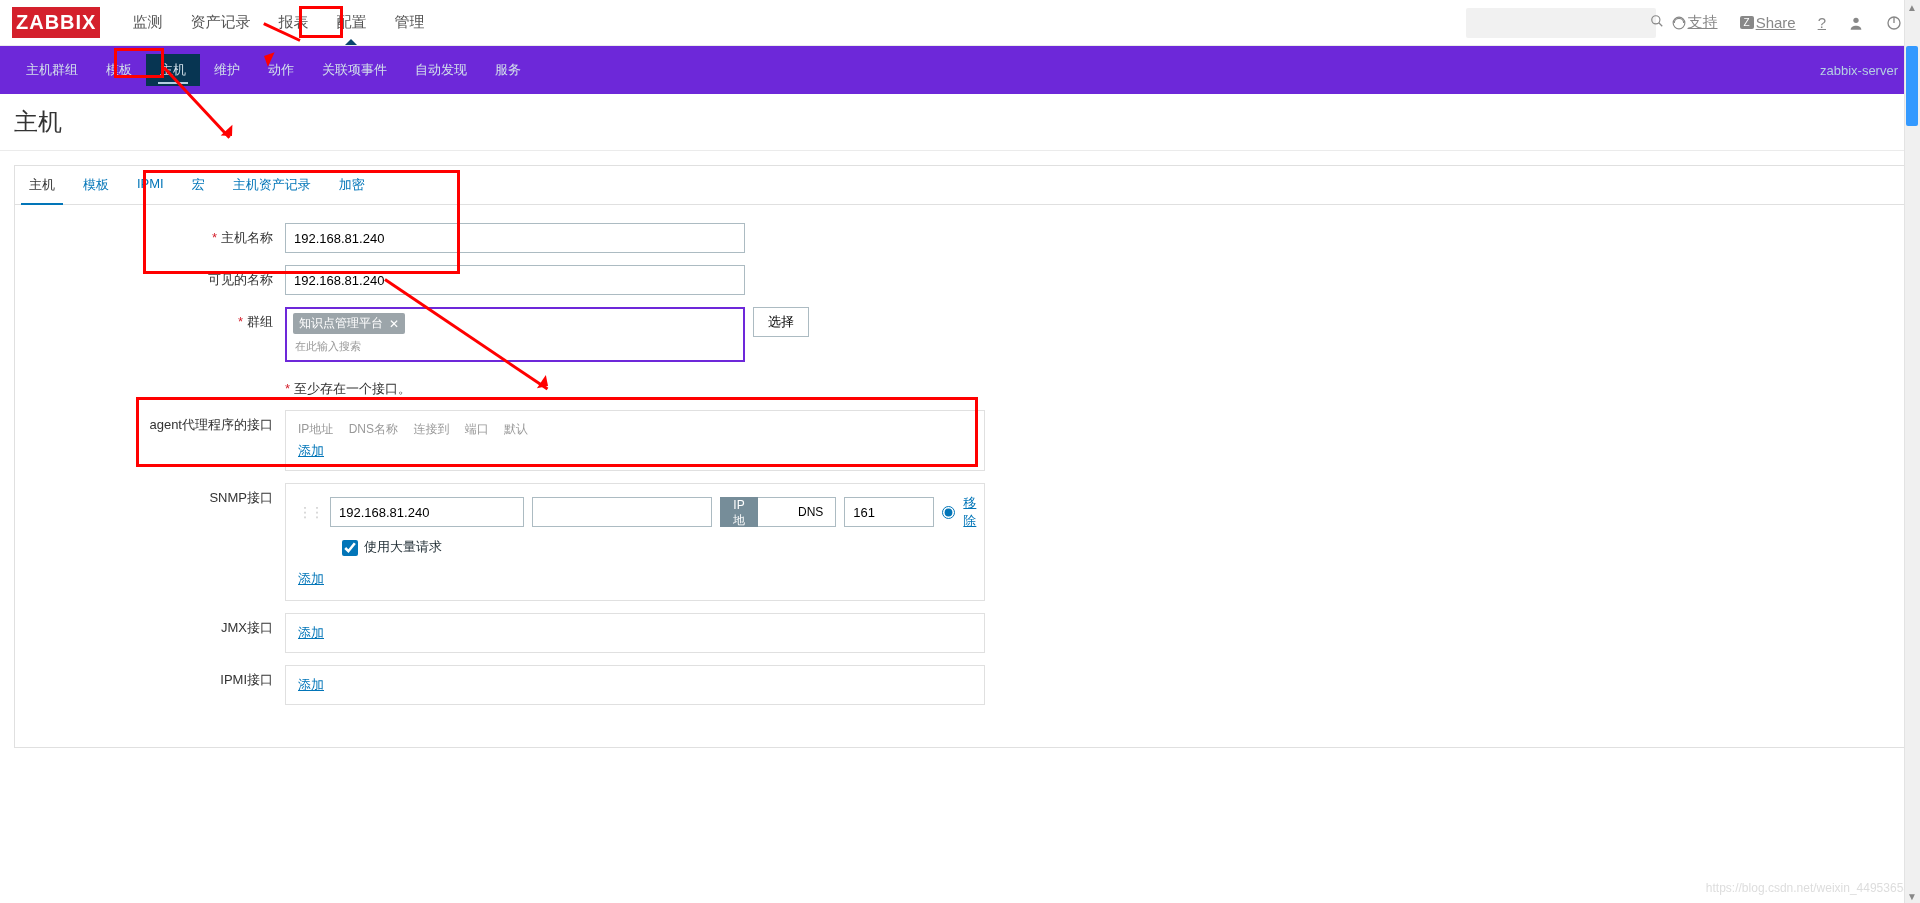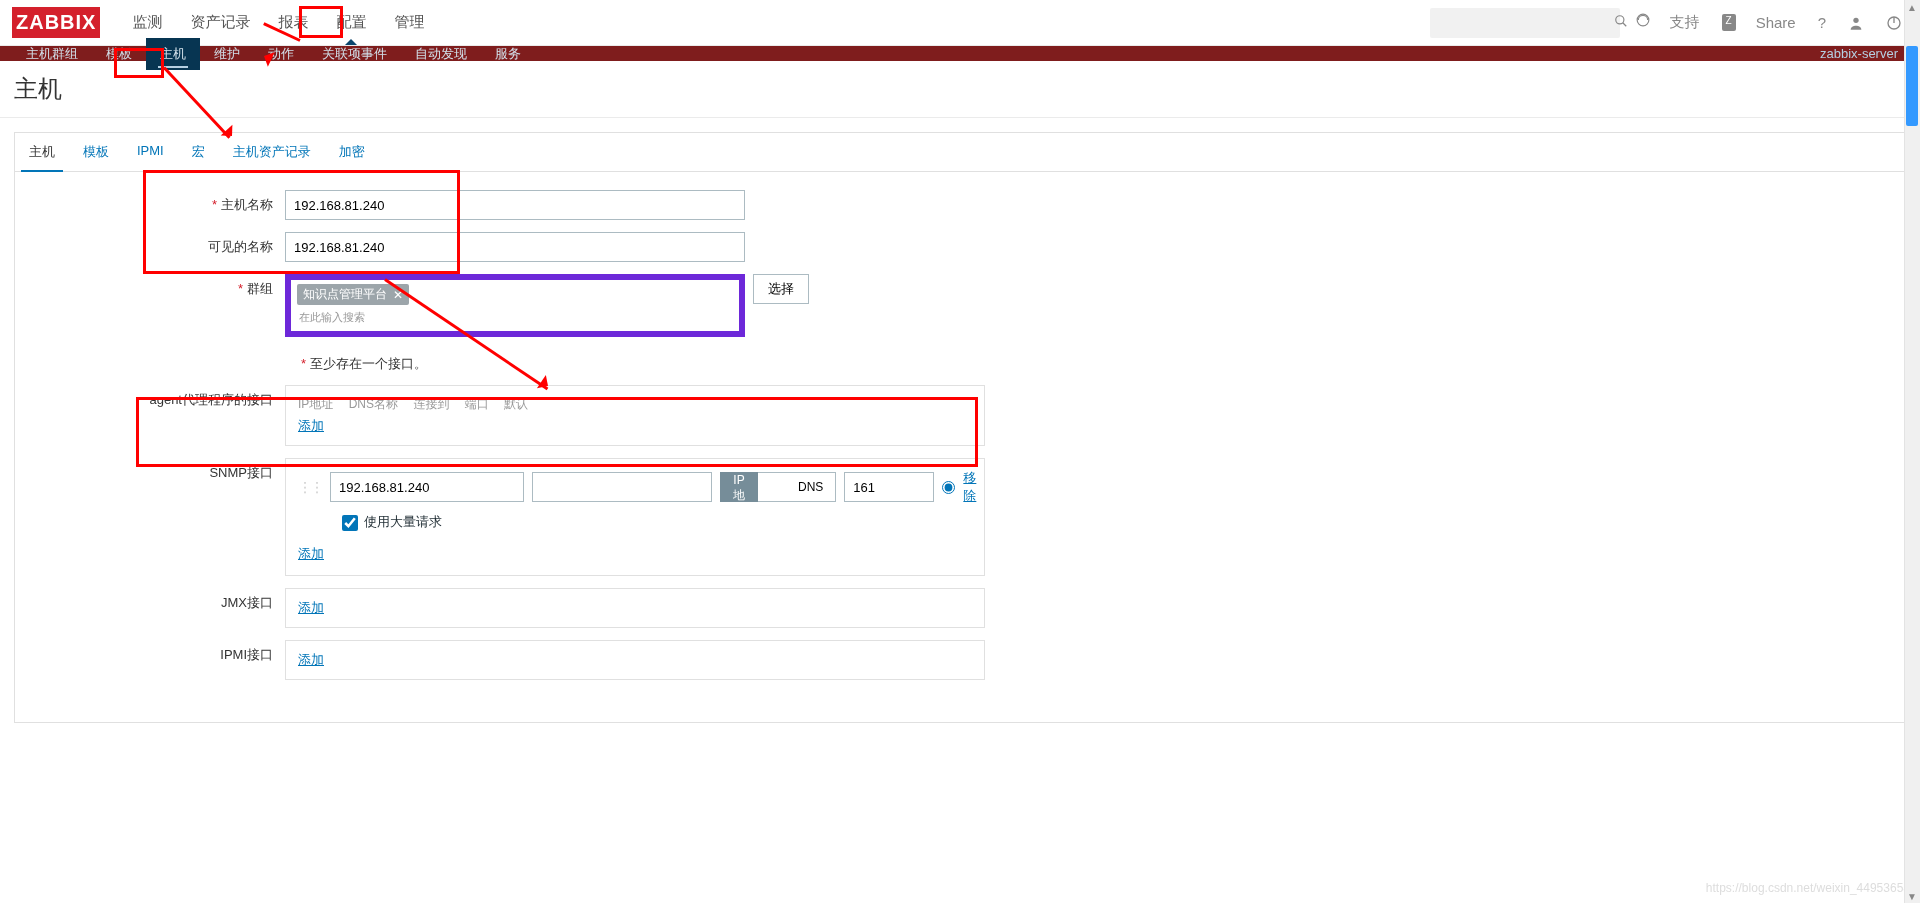--- a/index.html
+++ b/index.html
@@ -6,48 +6,48 @@
 body { font-family: Arial, "Microsoft YaHei", sans-serif; font-size: 13px; color: #1f2c33; background: #fff; }
 
 .topbar { display: flex; align-items: center; height: 46px; border-bottom: 1px solid #ebebeb; padding: 0 12px; }
 .logo { background: #d4202c; color: #fff; font-weight: bold; font-size: 20px; padding: 4px 4px; letter-spacing: 1px; margin-right: 18px; }
 .topnav { display: flex; }
 .topnav-item { padding: 12px 14px; font-size: 15px; color: #555; cursor: pointer; position: relative; font-family: Liberation Serif, serif; }
 .topnav-item.active::after { content: ''; position: absolute; bottom: -1px; left: 50%; transform: translateX(-50%); border: 6px solid transparent; border-bottom-color: #0a466e; }
 .topnav-right { margin-left: auto; display: flex; align-items: center; gap: 10px; }
 .search-box { display: flex; align-items: center; background: #f1f1f1; height: 30px; width: 190px; padding: 0 8px; border-radius: 2px; }
 .search-box input { flex: 1; border: none; background: transparent; outline: none; font-size: 13px; }
-.icon-btn { color: #888; cursor: pointer; padding: 4px 6px; font-size: 15px; display: flex; gap: 20px; }
+.icon-btn { color: #888; cursor: pointer; padding: 4px 6px; font-size: 15px; display: flex; align-items: center; gap: 2px; text-decoration: underline; }
 .share-badge { background: #888; color: #fff; font-size: 10px; padding: 1px 4px; border-radius: 2px; }
 
-.subnav { background: #7f1d1d; height: 15px; display: flex; align-items: center; padding: 0 12px; color: #d2e0ea; }
+.subnav { background: #6d28d9; height: 48px; display: flex; align-items: center; padding: 0 12px; color: #d2e0ea; }
 .subnav-item { padding: 7px 14px; font-size: 13px; cursor: pointer; }
 .subnav-item.active { background: #073552; position: relative; }
 .subnav-item.active::after { content: ''; position: absolute; bottom: 2px; left: 12px; right: 12px; height: 2px; background: #b5cfe2; }
 .subnav-right { margin-left: auto; padding-right: 10px; font-size: 13px; color: #b5cfe2; }
 
 .page-title { font-size: 24px; padding: 12px 14px; color: #333; border-bottom: 1px solid #ebebeb; }
 
 .content-card { margin: 14px; border: 1px solid #e0e0e0; background: #fff; }
 .tabs { display: flex; border-bottom: 1px solid #e0e0e0; }
 .tab { padding: 10px 14px; font-size: 13px; color: #0275b8; cursor: pointer; position: relative; }
 .tab.active { color: #333; }
 .tab.active::after { content: ''; position: absolute; bottom: -1px; left: 6px; right: 6px; height: 2px; background: #0275b8; }
 
 .form-area { padding: 18px 20px 30px; }
 .form-row { display: flex; align-items: flex-start; margin-bottom: 12px; }
 .form-label { width: 250px; min-width: 250px; text-align: right; padding-right: 12px; padding-top: 6px; color: #333; font-size: 13px; }
 .req { color: #d4202c; margin-right: 4px; }
 .text-input { height: 30px; border: 1px solid #acbbc2; padding: 0 8px; font-size: 13px; width: 460px; outline: none; }
-.tag-box { border: 6px solid #6d28d9; min-height: 30px; padding: 4px 6px 26px; width: 460px; display: flex; flex-wrap: wrap; align-items: center; gap: 4px; position: relative; }
+.tag-box { border: 2px solid #6d28d9; min-height: 30px; padding: 4px 6px 26px; width: 460px; display: flex; flex-wrap: wrap; align-items: center; gap: 4px; position: relative; }
 .tag { background: #9ca5aa; color: #fff; padding: 2px 6px; font-size: 12px; display: inline-flex; align-items: center; gap: 6px; border-radius: 2px; }
 .tag-x { cursor: pointer; }
 .tag-hint { position: absolute; bottom: 6px; left: 8px; color: #999; font-size: 11px; }
 .select-btn { height: 30px; border: 1px solid #acbbc2; background: #fff; padding: 0 14px; font-size: 13px; cursor: pointer; margin-left: 8px; }
-.note-text { color: #333; font-size: 13px; padding-top: 6px; margin-left: 16px; }
+.note-text { color: #333; font-size: 13px; padding-top: 6px; }
 
 .iface-box { border: 1px solid #e0e0e0; padding: 10px 12px; width: 700px; }
 .iface-header { color: #999; font-size: 12px; padding-bottom: 4px; }
 .iface-header span { margin-right: 12px; }
 .link-add { color: #0275b8; font-size: 13px; cursor: pointer; text-decoration: underline; display: inline-block; }
 
 .snmp-row { display: flex; align-items: center; gap: 8px; }
 .drag-handle { color: #ccc; cursor: move; font-size: 14px; letter-spacing: -2px; }
 .ip-input { height: 30px; border: 1px solid #acbbc2; padding: 0 8px; font-size: 13px; width: 230px; }
 .dns-input { height: 30px; border: 1px solid #acbbc2; padding: 0 8px; font-size: 13px; width: 180px; }

